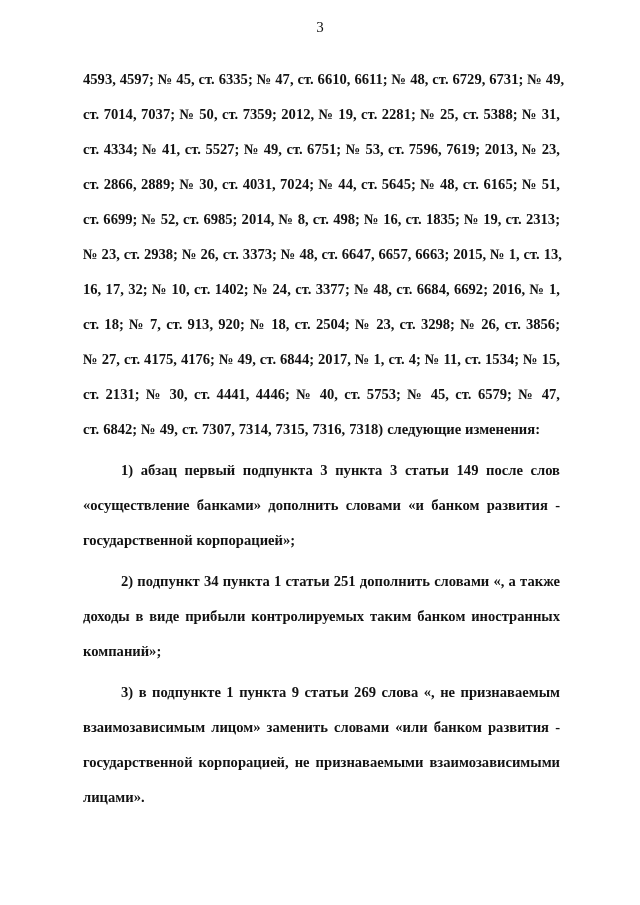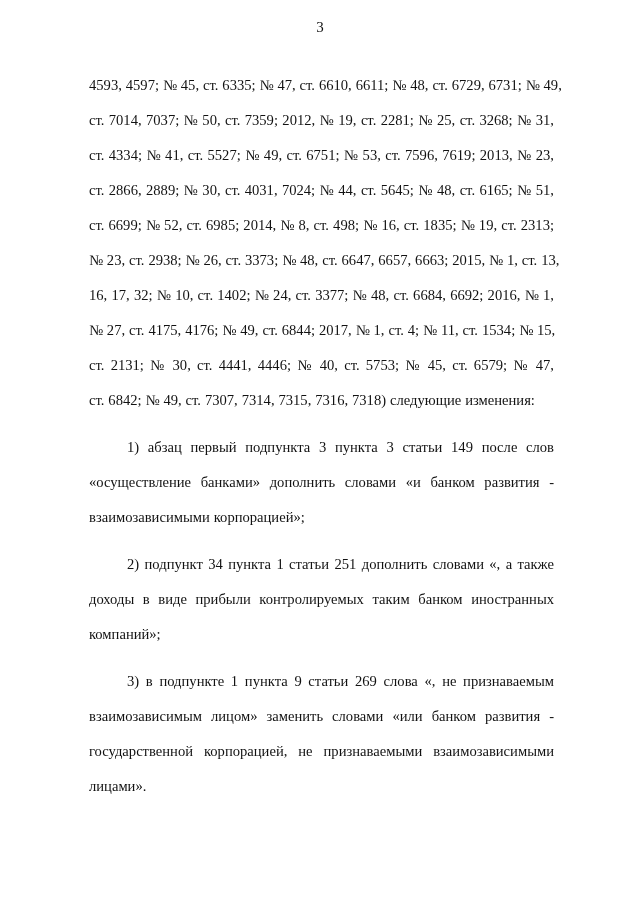--- a/index.html
+++ b/index.html
@@ -26,22 +26,23 @@
     line-height: 20px;
   }
   .text-block {
     position: absolute;
     top: 56px;
     left: 77px;
     width: 489px;
     font-size: 14.6px;
   }
   .paragraph {
-    margin: 12px;
+    margin: 6px;
     padding: 0;
+    font-weight: bold;
   }
   .line {
     height: 35px;
     line-height: 35px;
     white-space: nowrap;          
     text-align: justify;
     text-align-last: justify;     
     text-justify: inter-word;
     word-spacing: 0.02em;
   }
@@ -54,34 +55,35 @@
   }
 </style>
 </head>
 <body>
 
 <div class="sheet">
   <div class="page-number">3</div>
   <main class="text-block">
       <div class="paragraph">
         <div class="line">4593, 4597; № 45, ст. 6335; № 47, ст. 6610, 6611; № 48, ст. 6729, 6731; № 49,</div>
-        <div class="line">ст. 7014, 7037; № 50, ст. 7359; 2012, № 19, ст. 2281; № 25, ст. 3268; № 31,</div>
+        <div class="line">ст. 7014, 7037; № 50, ст. 7359; 2012, № 19, ст. 2281; № 25, ст. 5388; № 31,</div>
         <div class="line">ст. 4334; № 41, ст. 5527; № 49, ст. 6751; № 53, ст. 7596, 7619; 2013, № 23,</div>
         <div class="line">ст. 2866, 2889; № 30, ст. 4031, 7024; № 44, ст. 5645; № 48, ст. 6165; № 51,</div>
         <div class="line">ст. 6699; № 52, ст. 6985; 2014, № 8, ст. 498; № 16, ст. 1835; № 19, ст. 2313;</div>
         <div class="line">№ 23, ст. 2938; № 26, ст. 3373; № 48, ст. 6647, 6657, 6663; 2015, № 1, ст. 13,</div>
         <div class="line">16, 17, 32; № 10, ст. 1402; № 24, ст. 3377; № 48, ст. 6684, 6692; 2016, № 1,</div>
+        <div class="line">ст. 18; № 7, ст. 913, 920; № 18, ст. 2504; № 23, ст. 3298; № 26, ст. 3856;</div>
         <div class="line">№ 27, ст. 4175, 4176; № 49, ст. 6844; 2017, № 1, ст. 4; № 11, ст. 1534; № 15,</div>
         <div class="line">ст. 2131; № 30, ст. 4441, 4446; № 40, ст. 5753; № 45, ст. 6579; № 47,</div>
         <div class="line para-end">ст. 6842; № 49, ст. 7307, 7314, 7315, 7316, 7318) следующие изменения:</div>
       </div>
       <div class="paragraph">
         <div class="line indent">1) абзац первый подпункта 3 пункта 3 статьи 149 после слов</div>
         <div class="line">«осуществление банками» дополнить словами «и банком развития -</div>
-        <div class="line para-end">взаимозависимыми корпорацией»;</div>
+        <div class="line para-end">государственной корпорацией»;</div>
       </div>
       <div class="paragraph">
         <div class="line indent">2) подпункт 34 пункта 1 статьи 251 дополнить словами «, а также</div>
         <div class="line">доходы в виде прибыли контролируемых таким банком иностранных</div>
         <div class="line para-end">компаний»;</div>
       </div>
       <div class="paragraph">
         <div class="line indent">3) в подпункте 1 пункта 9 статьи 269 слова «, не признаваемым</div>
         <div class="line">взаимозависимым лицом» заменить словами «или банком развития -</div>
         <div class="line">государственной корпорацией, не признаваемыми взаимозависимыми</div>

